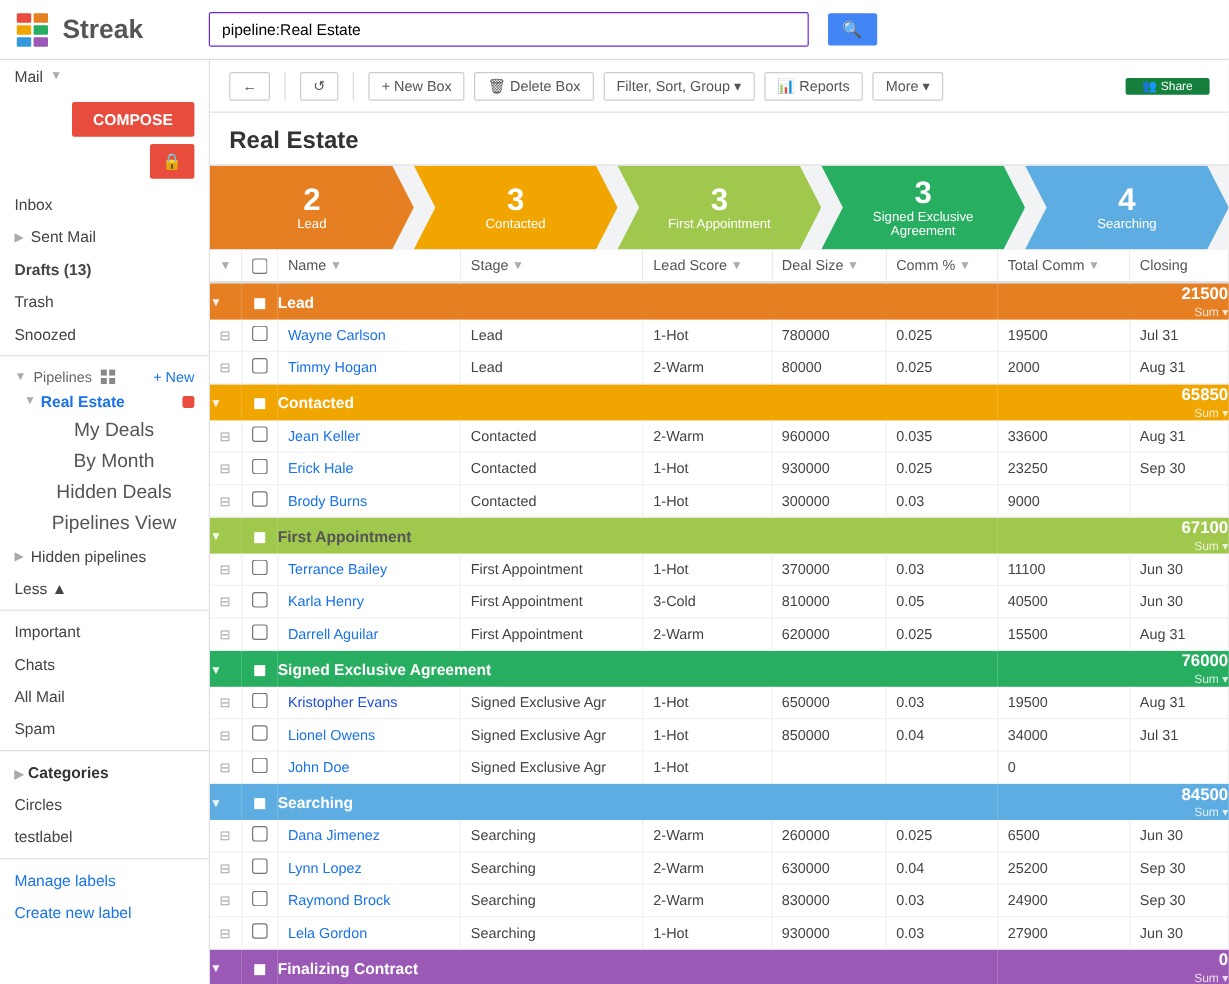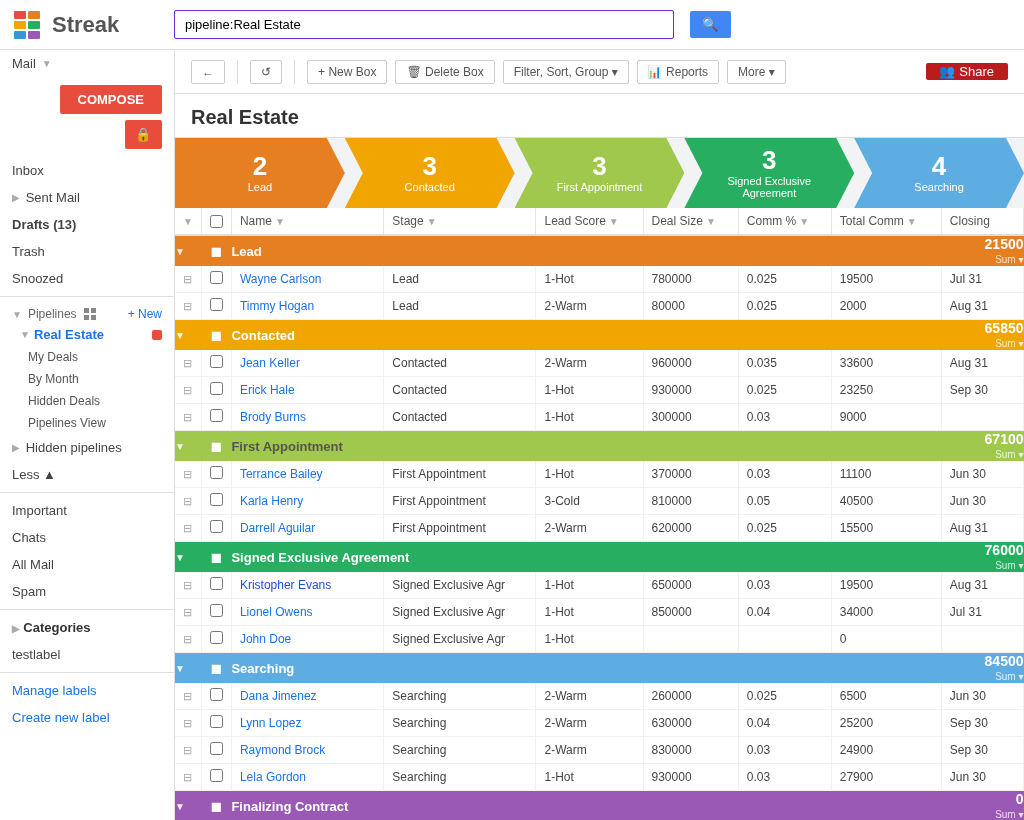--- a/index.html
+++ b/index.html
@@ -19,32 +19,32 @@
 
     
     #sidebar { width: 175px; background: #fff; border-right: 1px solid #e0e0e0; display: flex; flex-direction: column; overflow-y: auto; padding-bottom: 10px; flex-shrink: 0; }
     #compose-area { padding: 8px 12px; display: flex; align-items: flex-end; gap: 6px; flex-direction: column; }
     #compose-btn { background: #e74c3c; color: #fff; border: none; padding: 7px 18px; border-radius: 2px; font-size: 13px; font-weight: bold; cursor: pointer; flex: 1; }
     #lock-btn { background: #e74c3c; border: none; color: #fff; padding: 7px 10px; border-radius: 2px; cursor: pointer; }
     .sidebar-item { padding: 6px 12px; cursor: pointer; color: #444; font-size: 13px; display: flex; align-items: center; gap: 6px; }
     .sidebar-item.bold { font-weight: bold; }
     .sidebar-divider { height: 1px; background: #e0e0e0; margin: 4px 0; }
     .sidebar-section { padding: 6px 12px 2px; font-size: 12px; color: #666; display: flex; align-items: center; justify-content: space-between; cursor: pointer; }
-    .sidebar-sub { padding: 4px 12px 4px 28px; font-size: 12px; color: #555; cursor: pointer; }
+    .sidebar-sub { padding: 4px 12px 4px 28px; font-size: 16px; color: #555; cursor: pointer; text-align: center; }
     .pipeline-item { padding: 4px 12px 4px 20px; display: flex; align-items: center; justify-content: space-between; font-size: 13px; color: #444; cursor: pointer; }
     .pipeline-label { display: flex; align-items: center; gap: 4px; }
     .pipeline-dot { width: 10px; height: 10px; background: #e74c3c; border-radius: 2px; }
     .new-link { color: #1a73e8; font-size: 12px; cursor: pointer; }
     .sidebar-bold-section { padding: 6px 12px; font-weight: bold; font-size: 13px; color: #333; cursor: pointer; }
 
     
     #content { flex: 1; display: flex; flex-direction: column; overflow: hidden; }
     #toolbar { background: #fff; border-bottom: 1px solid #ddd; padding: 6px 16px; display: flex; align-items: center; gap: 8px; height: 44px; }
     .toolbar-btn { background: none; border: 1px solid #ccc; padding: 4px 10px; border-radius: 2px; font-size: 12px; cursor: pointer; display: flex; align-items: center; gap: 4px; color: #555; }
-    .toolbar-share { background: #b91c1c; color: #fff; border: none; padding: 1px 14px; border-radius: 2px; font-size: 13px; cursor: pointer; display: flex; align-items: center; gap: 4px; }
+    .toolbar-share { background: #15803d; color: #fff; border: none; padding: 1px 14px; border-radius: 2px; font-size: 10px; cursor: pointer; display: flex; align-items: center; gap: 4px; }
     .toolbar-sep { width: 1px; height: 24px; background: #ddd; margin: 0 4px; }
     .spacer { flex: 1; }
 
     
     #pipeline-title-bar { background: #fff; padding: 12px 16px 8px; border-bottom: 1px solid #ddd; font-size: 20px; font-weight: bold; color: #333; }
 
     
     #stages-bar { display: flex; height: 70px; overflow: hidden; }
     .stage-arrow { display: flex; flex-direction: column; align-items: center; justify-content: center; flex: 1; position: relative; cursor: pointer; clip-path: polygon(0 0, calc(100% - 18px) 0, 100% 50%, calc(100% - 18px) 100%, 0 100%, 18px 50%); }
     .stage-arrow:first-child { clip-path: polygon(0 0, calc(100% - 18px) 0, 100% 50%, calc(100% - 18px) 100%, 0 100%); }
@@ -184,20 +184,23 @@
       <span>Spam</span>
     </div>
 
     <div class="sidebar-divider"></div>
 
     <div class="sidebar-bold-section">
       <span style="color:#aaa; font-size:10px;">▶</span>
       <span>Categories</span>
     </div>
     <div class="sidebar-item">
+      <span>Circles</span>
+    </div>
+    <div class="sidebar-item">
       <span>testlabel</span>
     </div>
     <div class="sidebar-divider"></div>
     <div class="sidebar-item" style="color:#1a73e8;">
       <span>Manage labels</span>
     </div>
     <div class="sidebar-item" style="color:#1a73e8;">
       <span>Create new label</span>
     </div>
   </div>

